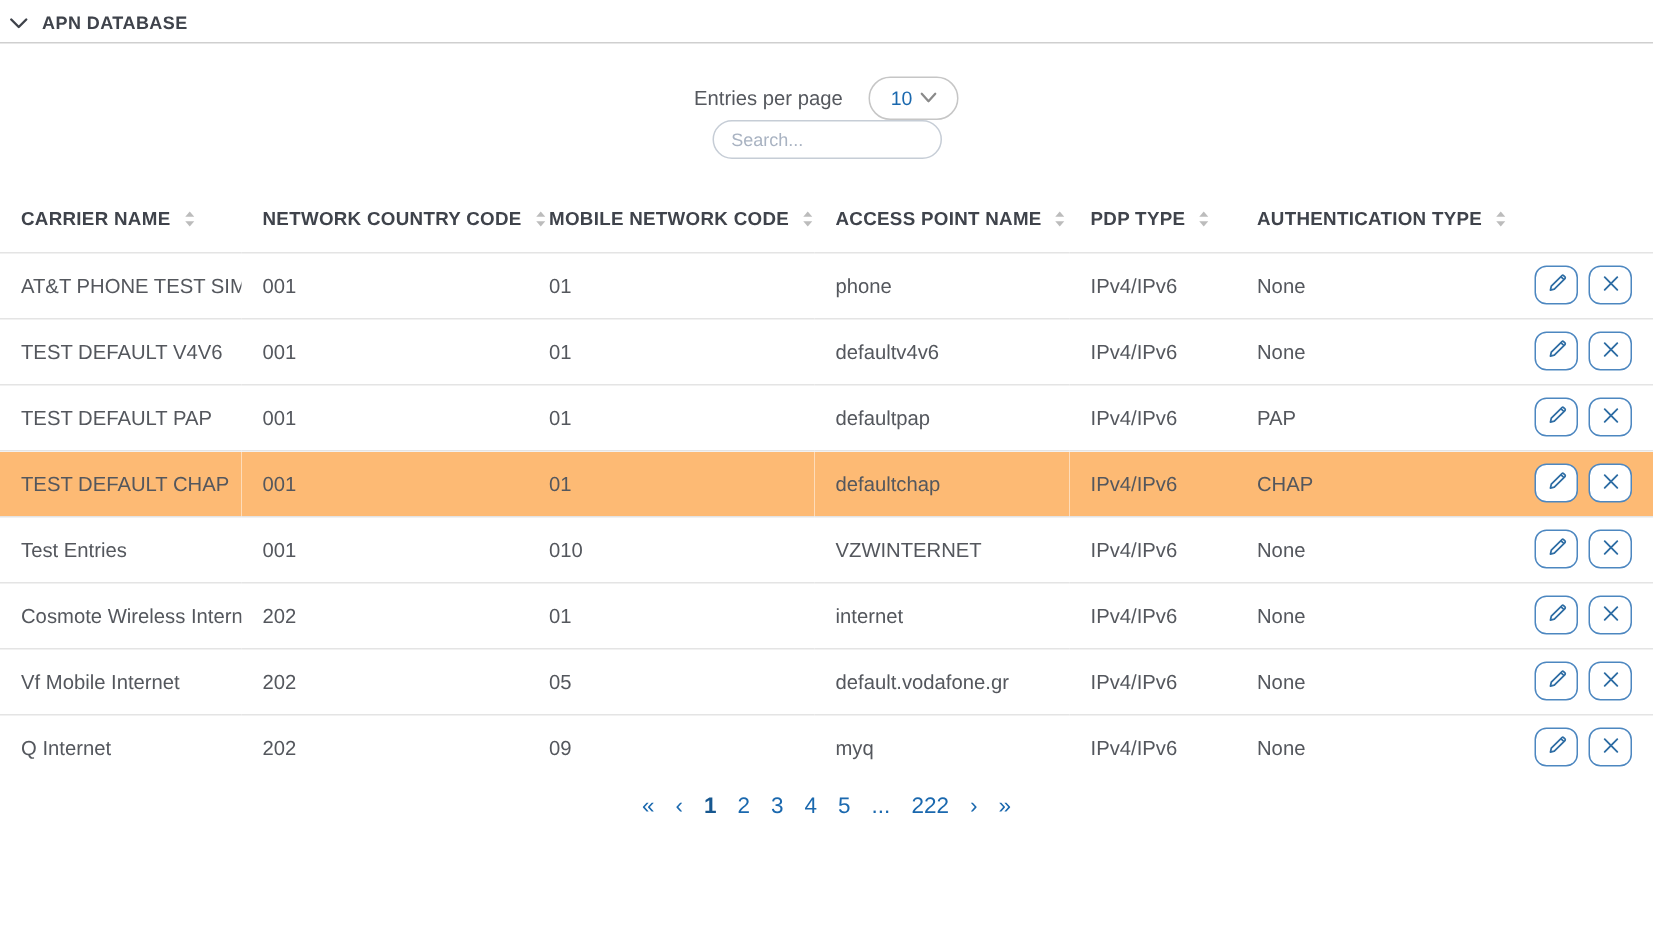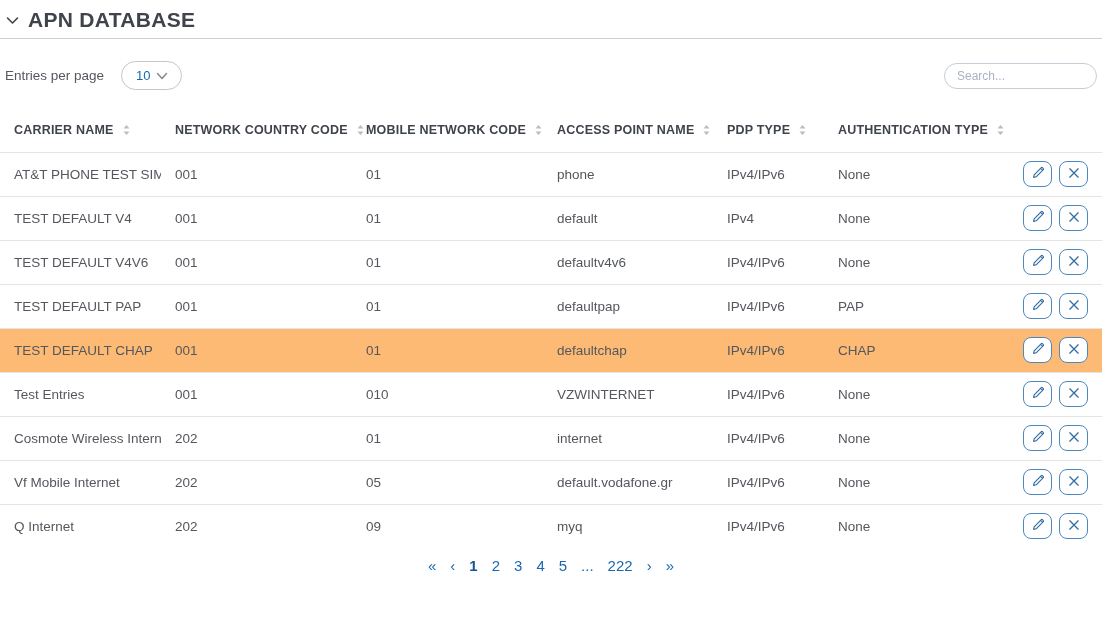--- a/index.html
+++ b/index.html
@@ -3,25 +3,25 @@
 <meta charset="utf-8">
 <style>
   * { margin:0; padding:0; box-sizing:border-box; }
   html,body { width:1102px; height:620px; background:#ffffff; overflow:hidden;
     font-family:"Liberation Sans", sans-serif; }
 
   
   .section-header { display:flex; align-items:center; gap:9px; padding:8px 4px 6px 6px;
     border-bottom:1px solid #cfcfcf; cursor:pointer; }
   .section-header .chev { display:inline-flex; }
-  .section-title { font-size:21px; font-weight:700; letter-spacing:.3px; color:#3f434b; }
+  .section-title { font-size:12px; font-weight:700; letter-spacing:.3px; color:#3f434b; }
 
   
   .controls { display:flex; align-items:center; justify-content:space-between;
-    padding:22px 5px 0 5px; }
+    padding:22px 5px 0 5px;flex-direction:column; }
   .entries-wrap { display:flex; align-items:center; gap:17px; }
   .entries-label { font-size:13.5px; color:#55585e; }
   .entries-select { display:inline-flex; align-items:center; gap:5px; background:#fff;
     border:1px solid #c6c6c6; border-radius:15px; padding:4px 13px 5px 14px; cursor:pointer;text-align:right; }
   .entries-select .val { font-size:13px; color:#1a68ae; }
   .search-input { width:153px; height:26px; border:1px solid #c6cdd6; border-radius:13px;
     padding:0 12px; font-size:12px; color:#55585e; outline:none;
     font-family:"Liberation Sans", sans-serif; }
   .search-input::placeholder { color:#a9b3c2; }
 
@@ -147,46 +147,20 @@
       <th></th>
     </tr>
   </thead>
   <tbody id="table-body">
       <tr>
     <td>AT&amp;T PHONE TEST SIM</td>
     <td>001</td>
     <td>01</td>
     <td>phone</td>
     <td>IPv4/IPv6</td>
-    <td>None</td>
-    <td class="actions-cell">
-      <span class="btn-group">
-        <button class="icon-btn" title="Edit">
-          <span>
-            <svg width="16" height="16" viewBox="0 0 16 16">
-                  <path d="M10.6 3.4l2 2M3.6 12.4l.6-2.6 7.1-7.1c.3-.3.8-.3 1.1 0l.9.9c.3.3.3.8 0 1.1l-7.1 7.1-2.6.6z" fill="none" stroke="#2e6da4" stroke-width="1.15" stroke-linejoin="round"></path>
-                </svg>
-          </span>
-        </button>
-        <button class="icon-btn" title="Delete">
-          <span>
-            <svg width="14" height="14" viewBox="0 0 14 14">
-                  <path d="M2.8 2.8l8.4 8.4M11.2 2.8l-8.4 8.4" fill="none" stroke="#2e6da4" stroke-width="1.25" stroke-linecap="round"></path>
-                </svg>
-          </span>
-        </button>
-      </span>
-    </td>
-  </tr>
-      <tr>
-    <td>TEST DEFAULT V4</td>
-    <td>001</td>
-    <td>01</td>
-    <td>default</td>
-    <td>IPv4</td>
     <td>None</td>
     <td class="actions-cell">
       <span class="btn-group">
         <button class="icon-btn" title="Edit">
           <span>
             <svg width="16" height="16" viewBox="0 0 16 16">
                   <path d="M10.6 3.4l2 2M3.6 12.4l.6-2.6 7.1-7.1c.3-.3.8-.3 1.1 0l.9.9c.3.3.3.8 0 1.1l-7.1 7.1-2.6.6z" fill="none" stroke="#2e6da4" stroke-width="1.15" stroke-linejoin="round"></path>
                 </svg>
           </span>
         </button>

